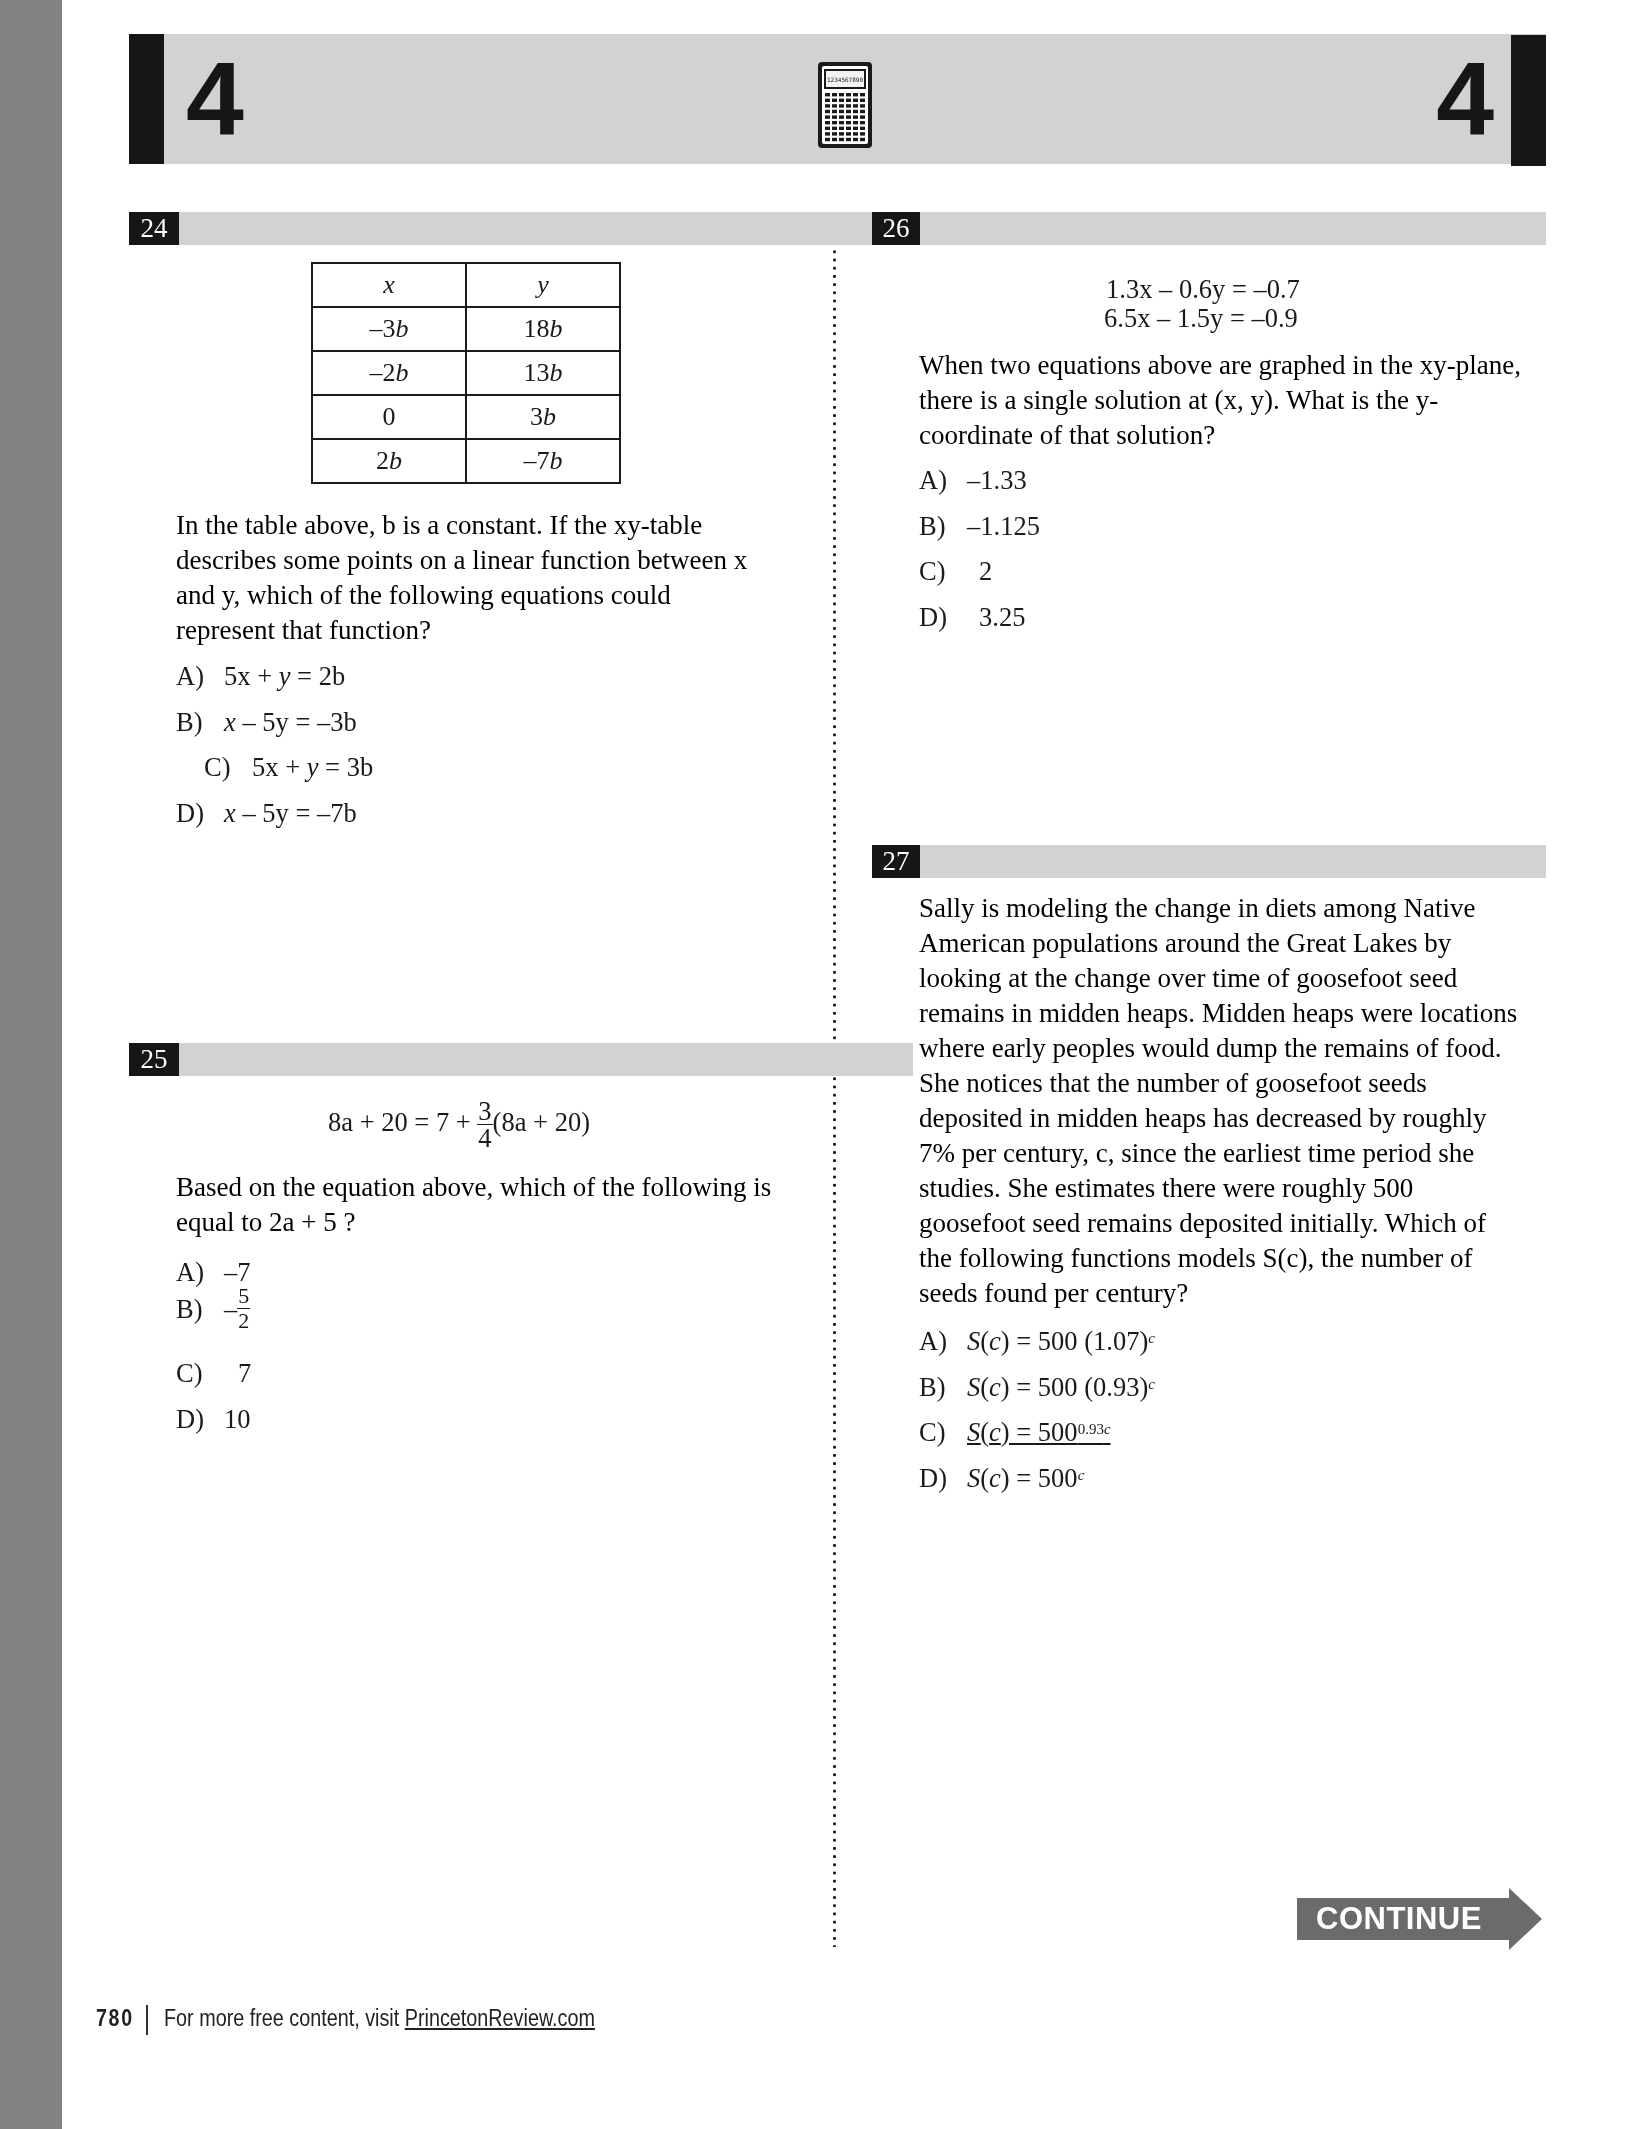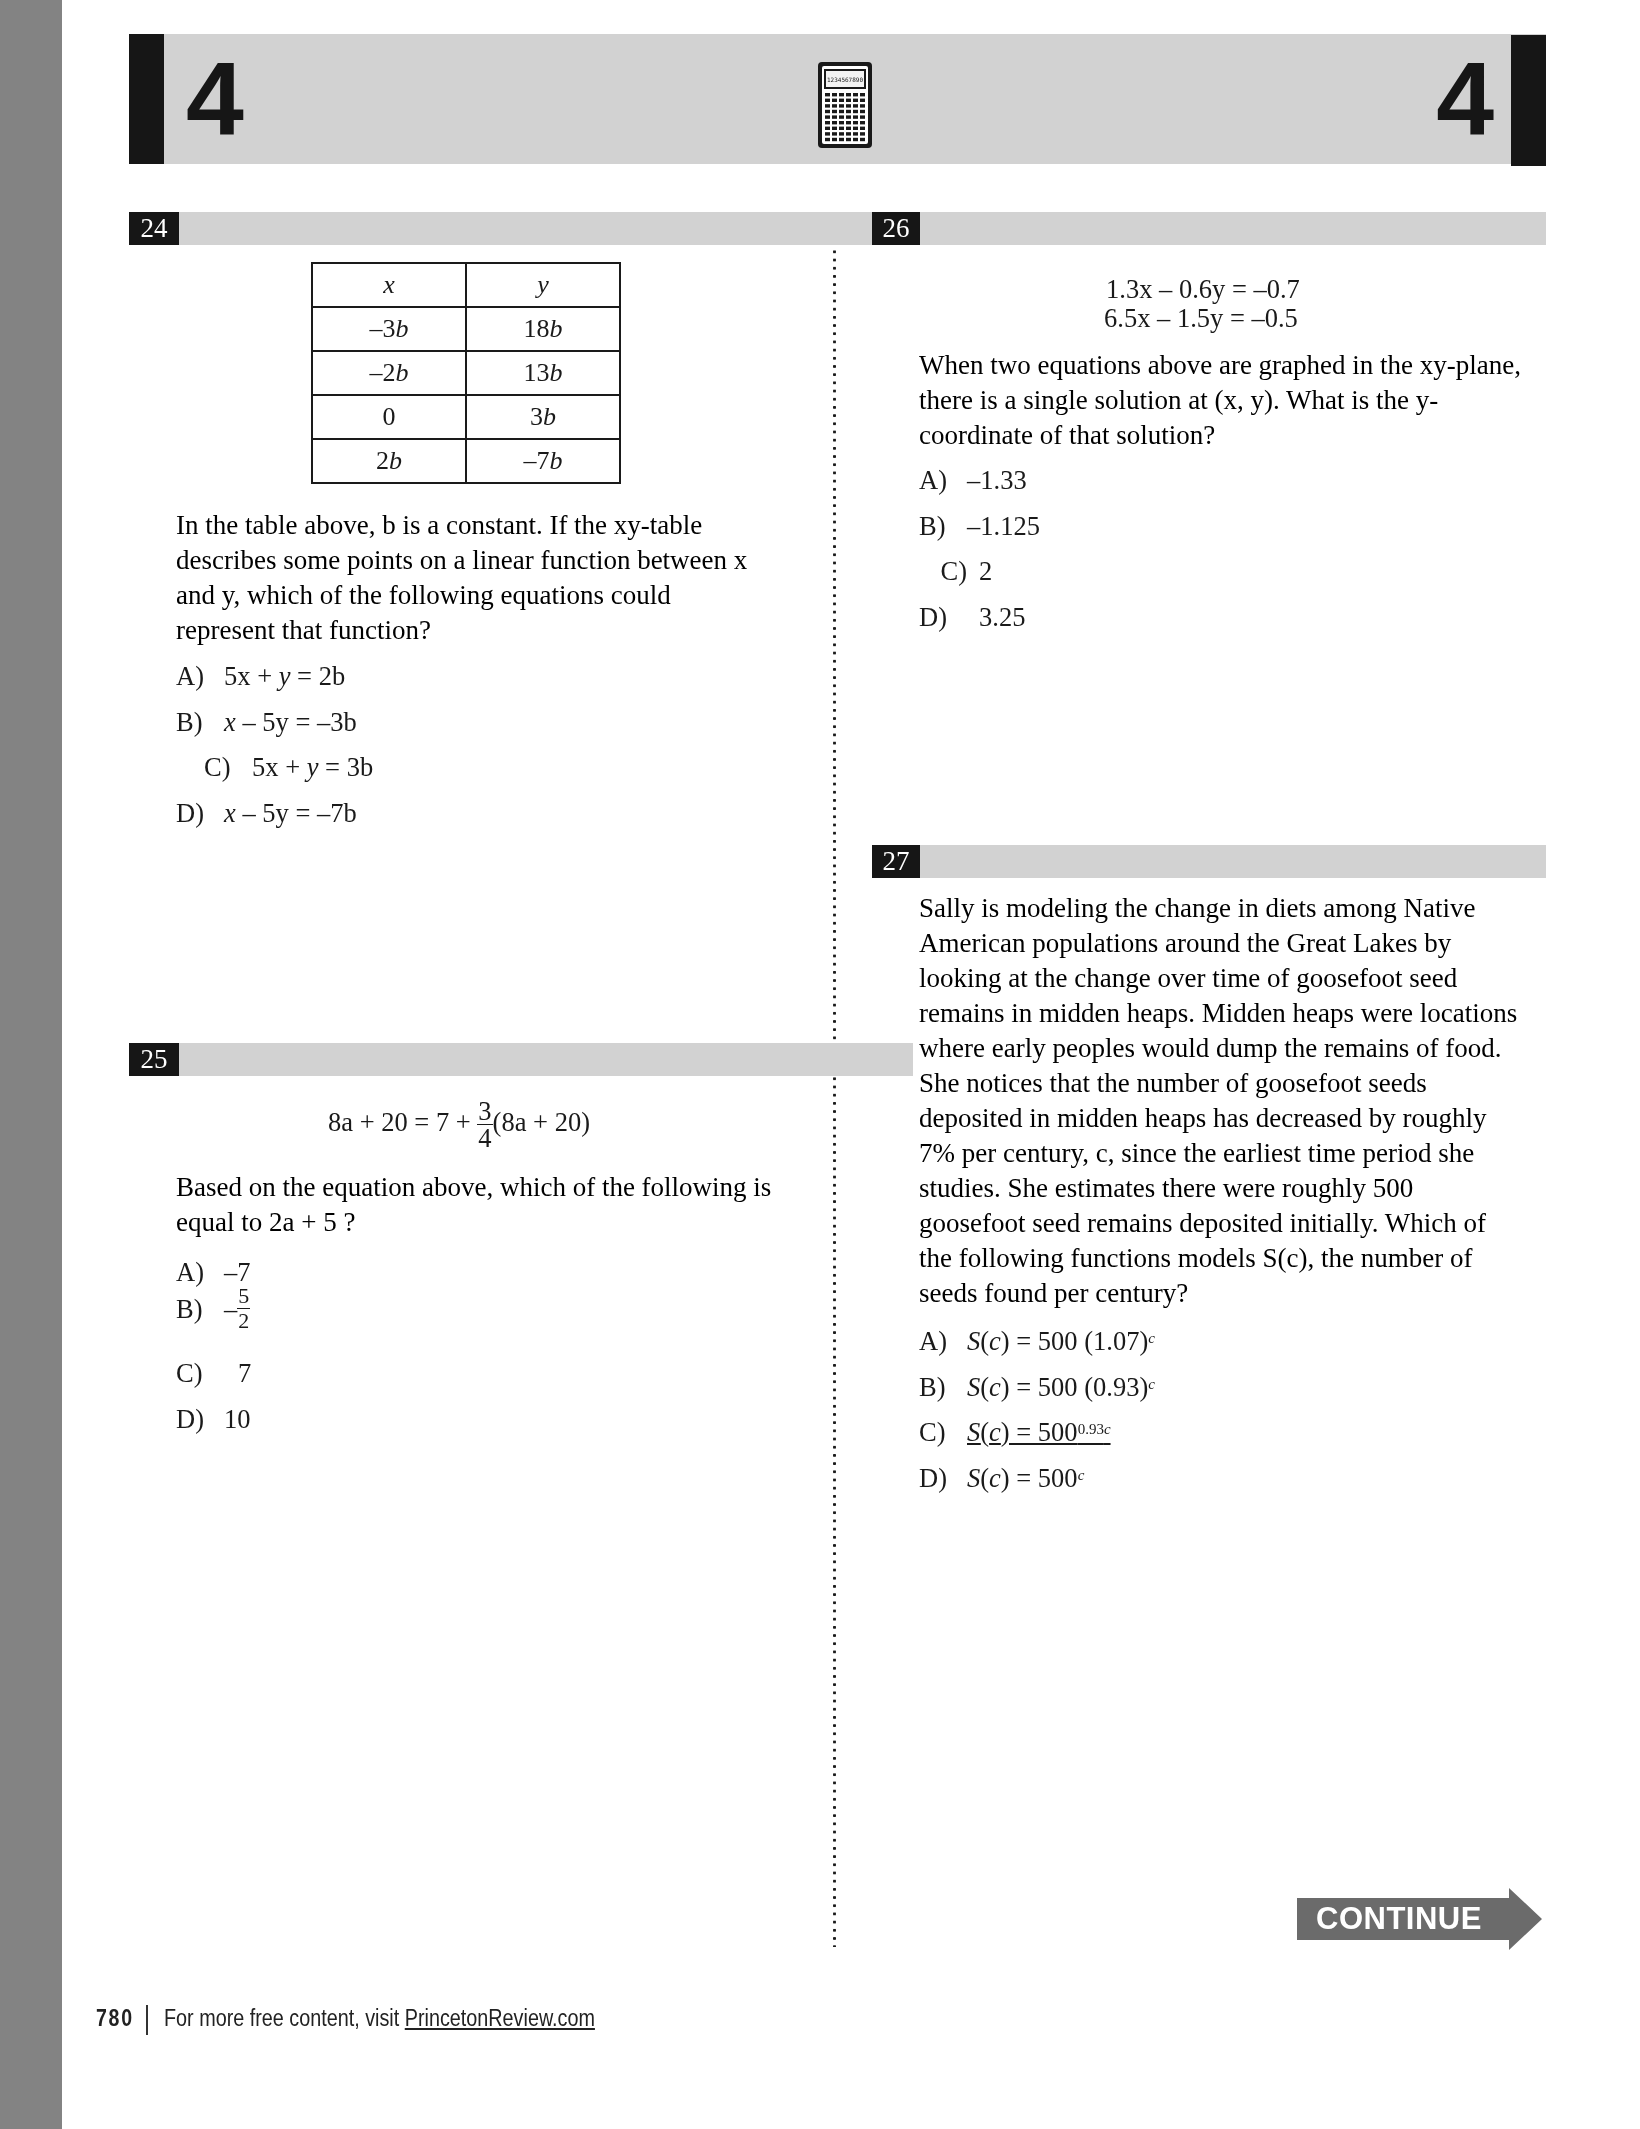--- a/index.html
+++ b/index.html
@@ -195,25 +195,25 @@
 <div class="text" style="left:176px; top:1170px; width:640px;">Based on the equation above, which of the following is equal to 2a + 5 ?</div>
 <div class="opt" style="left:176px; top:1256px;"><span class="letter">A)</span><span>–7</span></div>
 <div class="opt" style="left:176px; top:1284px;"><span class="letter" style="vertical-align:middle;">B)</span><span style="vertical-align:middle;">–</span><span class="frac" style="font-size:22px;"><span class="n" style="line-height:24px;">5</span><span class="d" style="line-height:24px;">2</span></span></div>
 <div class="opt" style="left:176px; top:1357px;"><span class="letter">C)</span><span style="padding-left:14px;">7</span></div>
 <div class="opt" style="left:176px; top:1403px;"><span class="letter">D)</span><span>10</span></div>
 
 <div class="q-header q-right" style="top:212px;">
   <div class="qnum" style="width:48px;">26</div>
 </div>
 <div class="eq" style="left:1106px; top:274px;">1.3x – 0.6y = –0.7</div>
-<div class="eq" style="left:1104px; top:303px;">6.5x – 1.5y = –0.5</div>
+<div class="eq" style="left:1104px; top:303px;">6.5x – 1.5y = –0.9</div>
 <div class="text" style="left:919px; top:348px; width:620px;">When two equations above are graphed in the xy-plane, there is a single solution at (x, y). What is the y-coordinate of that solution?</div>
 <div class="opt" style="left:919px; top:464px;"><span class="letter">A)</span><span>–1.33</span></div>
 <div class="opt" style="left:919px; top:510px;"><span class="letter">B)</span><span>–1.125</span></div>
-<div class="opt" style="left:919px; top:555px;text-align:right;"><span class="letter">C)</span><span style="padding-left:12px;">2</span></div>
+<div class="opt" style="left:919px; top:555px;"><span class="letter">C)</span><span style="padding-left:12px;">2</span></div>
 <div class="opt" style="left:919px; top:601px;"><span class="letter">D)</span><span style="padding-left:12px;">3.25</span></div>
 
 <div class="q-header q-right" style="top:845px;">
   <div class="qnum" style="width:48px;">27</div>
 </div>
 <div class="text" style="left:919px; top:891px; width:600px;">Sally is modeling the change in diets among Native American populations around the Great Lakes by looking at the change over time of goosefoot seed remains in midden heaps. Midden heaps were locations where early peoples would dump the remains of food. She notices that the number of goosefoot seeds deposited in midden heaps has decreased by roughly 7% per century, c, since the earliest time period she studies. She estimates there were roughly 500 goosefoot seed remains deposited initially. Which of the following functions models S(c), the number of seeds found per century?</div>
 <div class="opt" style="left:919px; top:1325px;"><span class="letter">A)</span><span><i>S</i>(<i>c</i>) = 500 (1.07)</span><sup class="ex"><i>c</i></sup></div>
 <div class="opt" style="left:919px; top:1371px;"><span class="letter">B)</span><span><i>S</i>(<i>c</i>) = 500 (0.93)</span><sup class="ex"><i>c</i></sup></div>
 <div class="opt" style="left:919px; top:1416px;text-decoration:underline;"><span class="letter">C)</span><span><i>S</i>(<i>c</i>) = 500</span><sup class="ex">0.93<i>c</i></sup></div>
 <div class="opt" style="left:919px; top:1462px;"><span class="letter">D)</span><span><i>S</i>(<i>c</i>) = 500</span><sup class="ex"><i>c</i></sup></div>

